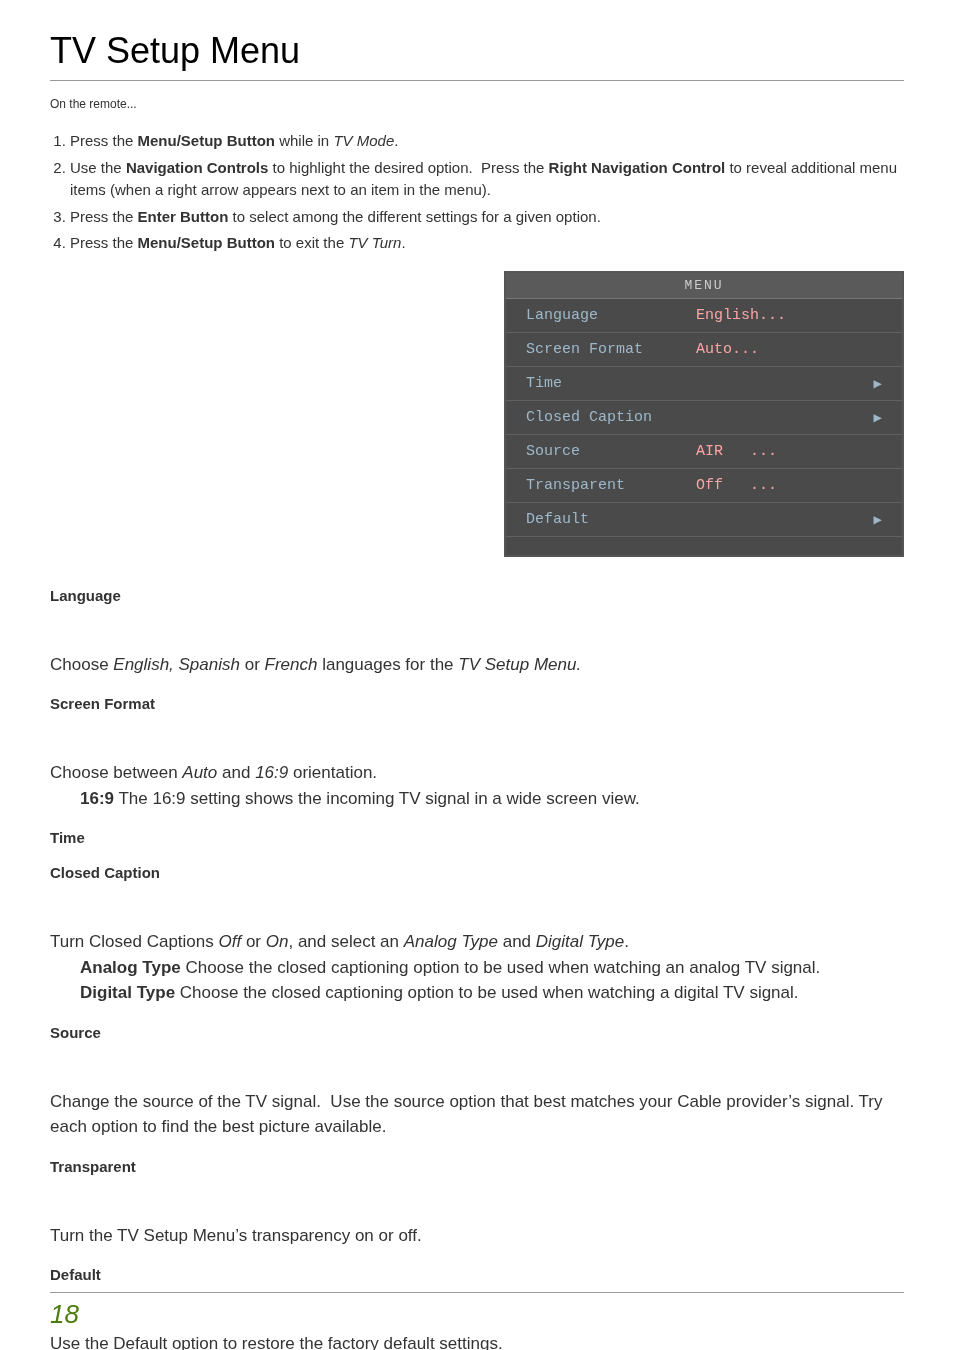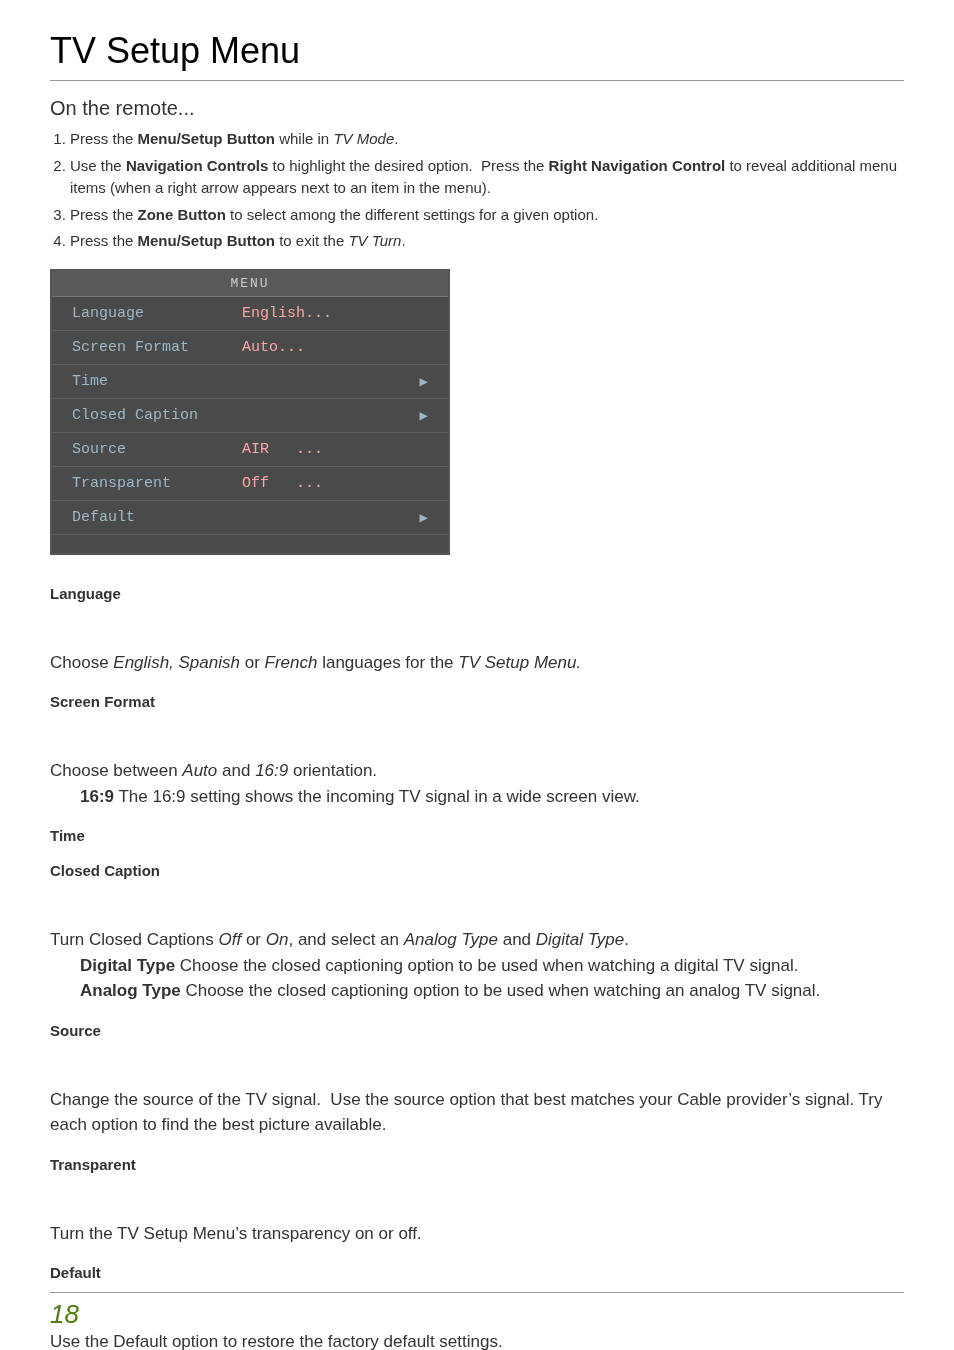--- a/index.html
+++ b/index.html
@@ -16,36 +16,36 @@
     h1.page-title {
       font-size: 36px;
       font-weight: normal;
       color: #000000;
       border-bottom: 1px solid #999;
       padding-bottom: 8px;
       margin-bottom: 16px;
     }
 
     .intro-text {
-      margin-bottom: 8px;
-      font-size: 20px;
+      margin-bottom: 19px;
+      font-size: 12px;
     }
 
     ol {
       margin-left: 20px;
       margin-bottom: 16px;
     }
     ol li {
       margin-bottom: 4px;
       line-height: 1.5;
     }
 
     .menu-container {
       display: flex;
-      justify-content: flex-start;
+      justify-content: flex-end;
       margin: 4px 0 30px 0;
     }
 
     .menu-box {
       border: 2px solid #555;
       background: #4a4a4a;
       width: 400px;
       padding: 0;
     }
 
@@ -135,21 +135,21 @@
 </head>
 <body>
 
 <h1 class="page-title">TV Setup Menu</h1>
 
 <p class="intro-text">On the remote...</p>
 
 <ol>
   <li>Press the <strong>Menu/Setup Button</strong> while in <em>TV Mode</em>.</li>
   <li>Use the <strong>Navigation Controls</strong> to highlight the desired option.&nbsp; Press the <strong>Right Navigation Control</strong> to reveal additional menu items (when a right arrow appears next to an item in the menu).</li>
-  <li>Press the <strong>Zone Button</strong> to select among the different settings for a given option.</li>
+  <li>Press the <strong>Enter Button</strong> to select among the different settings for a given option.</li>
   <li>Press the <strong>Menu/Setup Button</strong> to exit the <em>TV Turn</em>.</li>
 </ol>
 
 <div class="menu-container">
   <div class="menu-box">
     <div class="menu-header">MENU</div>
 
     <div class="menu-row">
       <span class="menu-label">Language</span>
       <span class="menu-value">English...</span>
@@ -211,22 +211,22 @@
 </div>
 
 <div class="section">
   <div class="section-title">Time</div>
 </div>
 
 <div class="section">
   <div class="section-title">Closed Caption</div>
   <div class="section-body">
     Turn Closed Captions <em>Off</em> or <em>On</em>, and select an <em>Analog Type</em> and <em>Digital Type</em>.<br>
+    <span class="indent"><strong>Analog Type</strong>  Choose the closed captioning option to be used when watching an analog TV signal.</span>
     <span class="indent"><strong>Digital Type</strong>  Choose the closed captioning option to be used when watching a digital TV signal.</span>
-    <span class="indent"><strong>Analog Type</strong>  Choose the closed captioning option to be used when watching an analog TV signal.</span>
   </div>
 </div>
 
 <div class="section">
   <div class="section-title">Source</div>
   <div class="section-body">
     Change the source of the TV signal.&nbsp; Use the source option that best matches your Cable provider’s signal. Try each option to find the best picture available.
   </div>
 </div>
 

